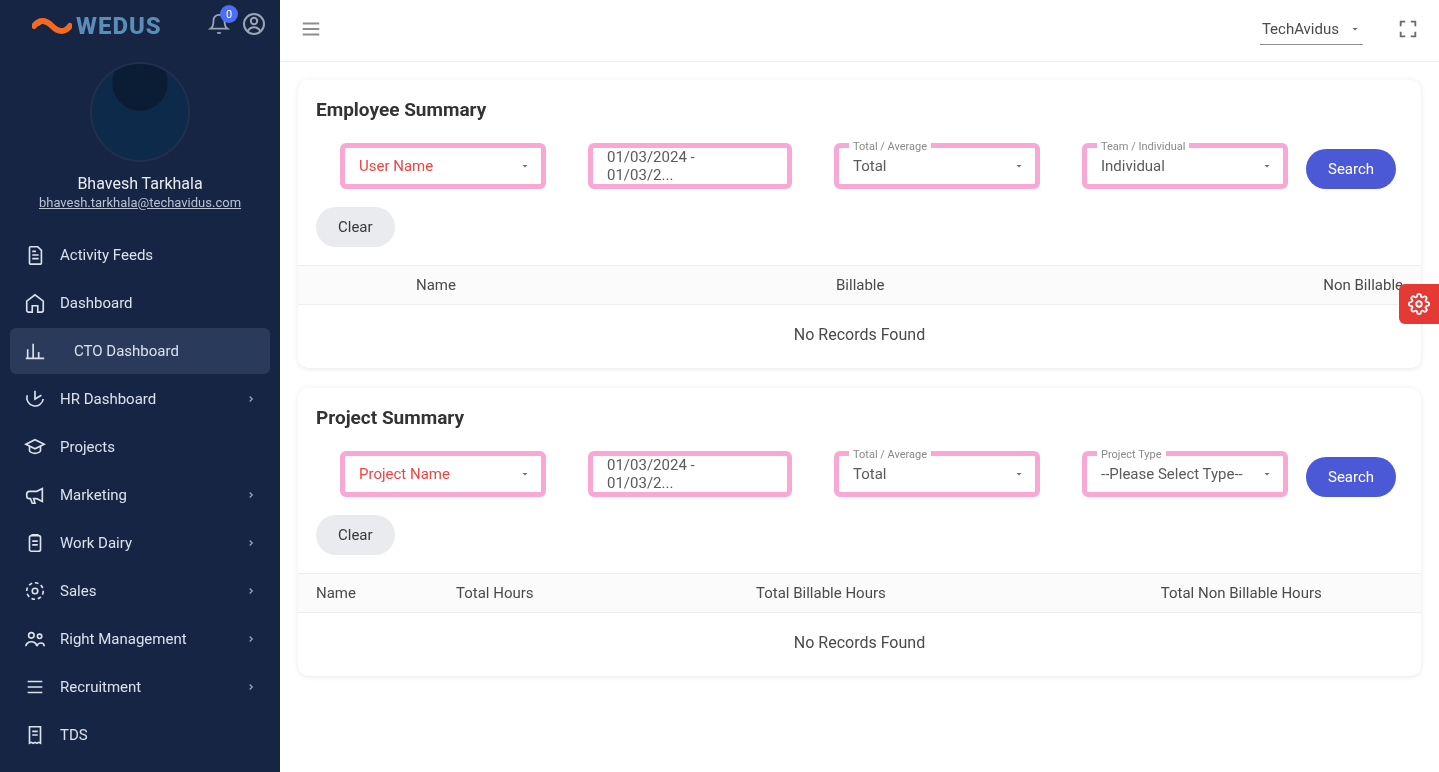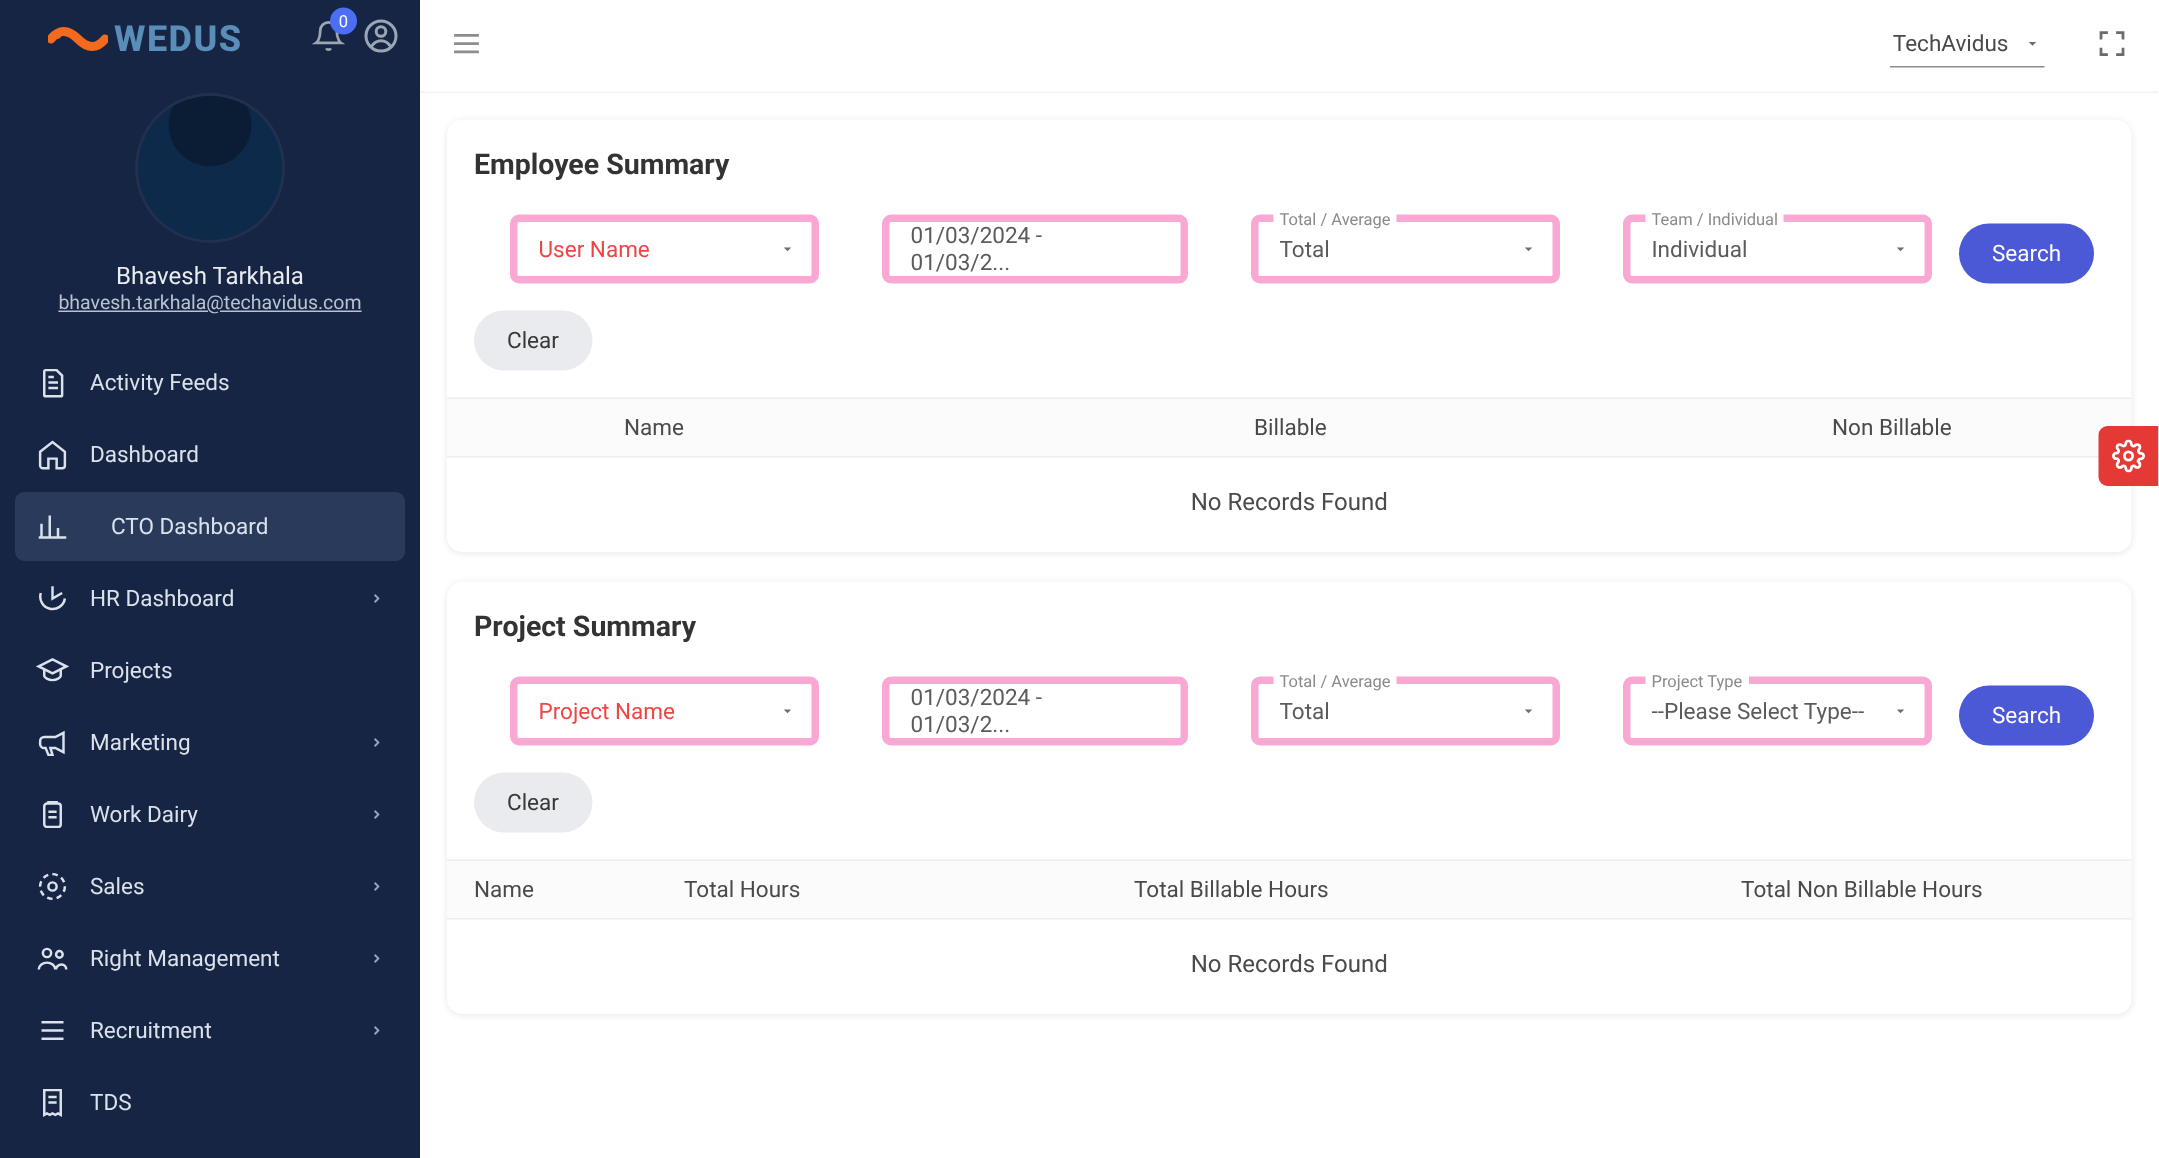--- a/index.html
+++ b/index.html
@@ -319,21 +319,21 @@
       <div class="btn primary">
           <span>Search</span>
         </div>
       <div class="btn secondary">
           <span>Clear</span>
         </div>
     </div>
     <div class="table-head emp-head">
       <div style="padding-left:100px">Name</div>
       <div>Billable</div>
-      <div style="text-align:center">Non Billable</div>
+      <div style="text-align:right">Non Billable</div>
     </div>
     <div class="no-records">No Records Found</div>
   </section>
 
   <section class="card">
     <h2 class="card-title">Project Summary</h2>
     <div class="filter-row">
       <div class="field project">
         <span>Project Name</span>
         <svg class="chev-down" width="12" height="12" viewBox="0 0 24 24" fill="currentColor">

